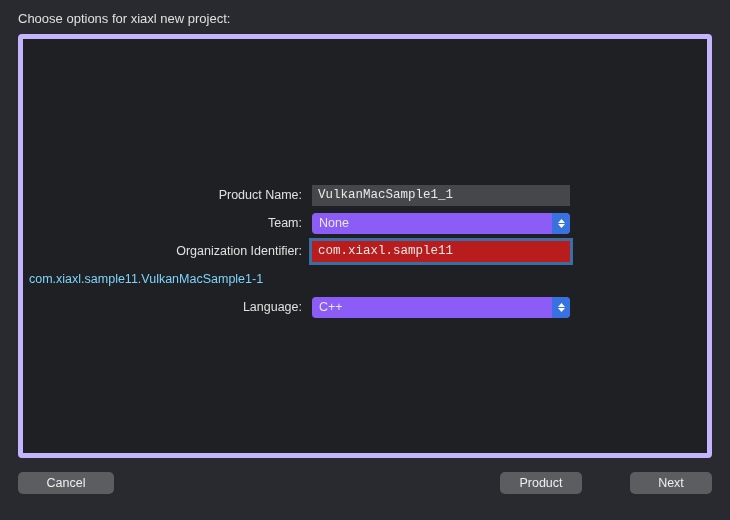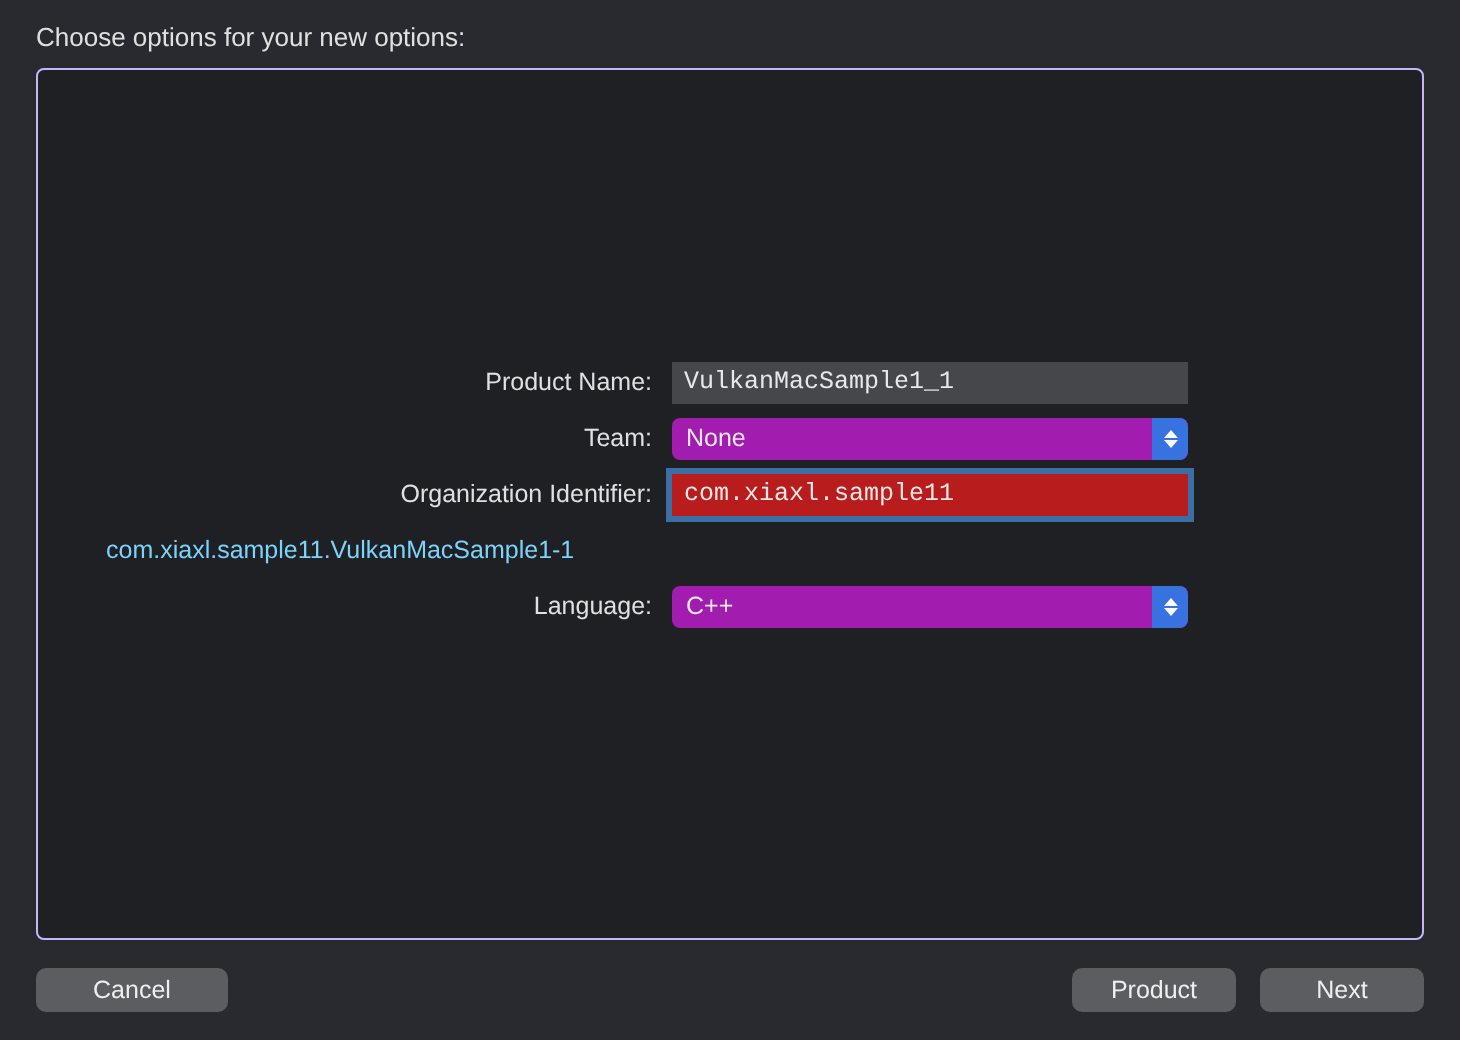--- a/index.html
+++ b/index.html
@@ -24,23 +24,23 @@
     }
     .dialog-title {
       padding: 11px 18px 8px 18px;
       font-size: 13px;
       color: #e0e0e0;
     }
     .content-panel {
       flex: 1;
       margin: 0 18px;
       background: #1f2024;
-      border: 1px solid #c4b5fd;
+      border: 5px solid #c4b5fd;
       border-radius: 4px;
-      padding: 32px;
+      padding: 4px;
       display: flex;
       flex-direction: column;
       justify-content: flex-start;
       padding-top: 145px;
     }
     .form-row {
       display: flex;
       align-items: center;
       margin-bottom: 6px;
       height: 22px;
@@ -68,21 +68,21 @@
       font-family: Liberation Mono, monospace;
       outline: none;
     }
     .text-input.focused {
       background: #b91c1c;
       box-shadow: 0 0 0 3px #3a6ea5;
     }
     .select-wrap {
       width: 100%;
       height: 21px;
-      background: #a21caf;
+      background: #8b5cf6;
       border-radius: 4px;
       display: flex;
       align-items: center;
       position: relative;
       overflow: hidden;
       gap: 16px;
     }
     .select-text {
       flex: 1;
       padding: 0 7px;
@@ -105,23 +105,24 @@
       width: 7px;
       height: 4px;
       fill: #fff;
     }
     .readonly-text {
       color: #7dd3fc;
       font-size: 12.5px;
       padding-left: 2px;
     }
     .footer {
-      padding: 14px 18px 14px 18px;
-      display: flex;
-      align-items: center;
+      padding: 14px 18px 26px 18px;
+      display: flex;
+      align-items: center;
+      gap: 36px;
     }
     .btn {
       height: 22px;
       min-width: 82px;
       padding: 0 14px;
       background: #5c5d61;
       border: none;
       border-radius: 5px;
       color: #efefef;
       font-size: 12.5px;
@@ -133,21 +134,21 @@
       flex: 1;
     }
     .btn + .btn {
       margin-left: 12px;
     }
   </style>
 </head>
 <body>
 
 <div class="dialog">
-  <div class="dialog-title">Choose options for your new options:</div>
+  <div class="dialog-title">Choose options for xiaxl new project:</div>
 
   <div class="content-panel">
 
     <div class="form-row">
       <div class="form-label">Product Name:</div>
       <div class="form-control">
         <input type="text" class="text-input" value="VulkanMacSample1_1" style="">
       </div>
     </div>
 

